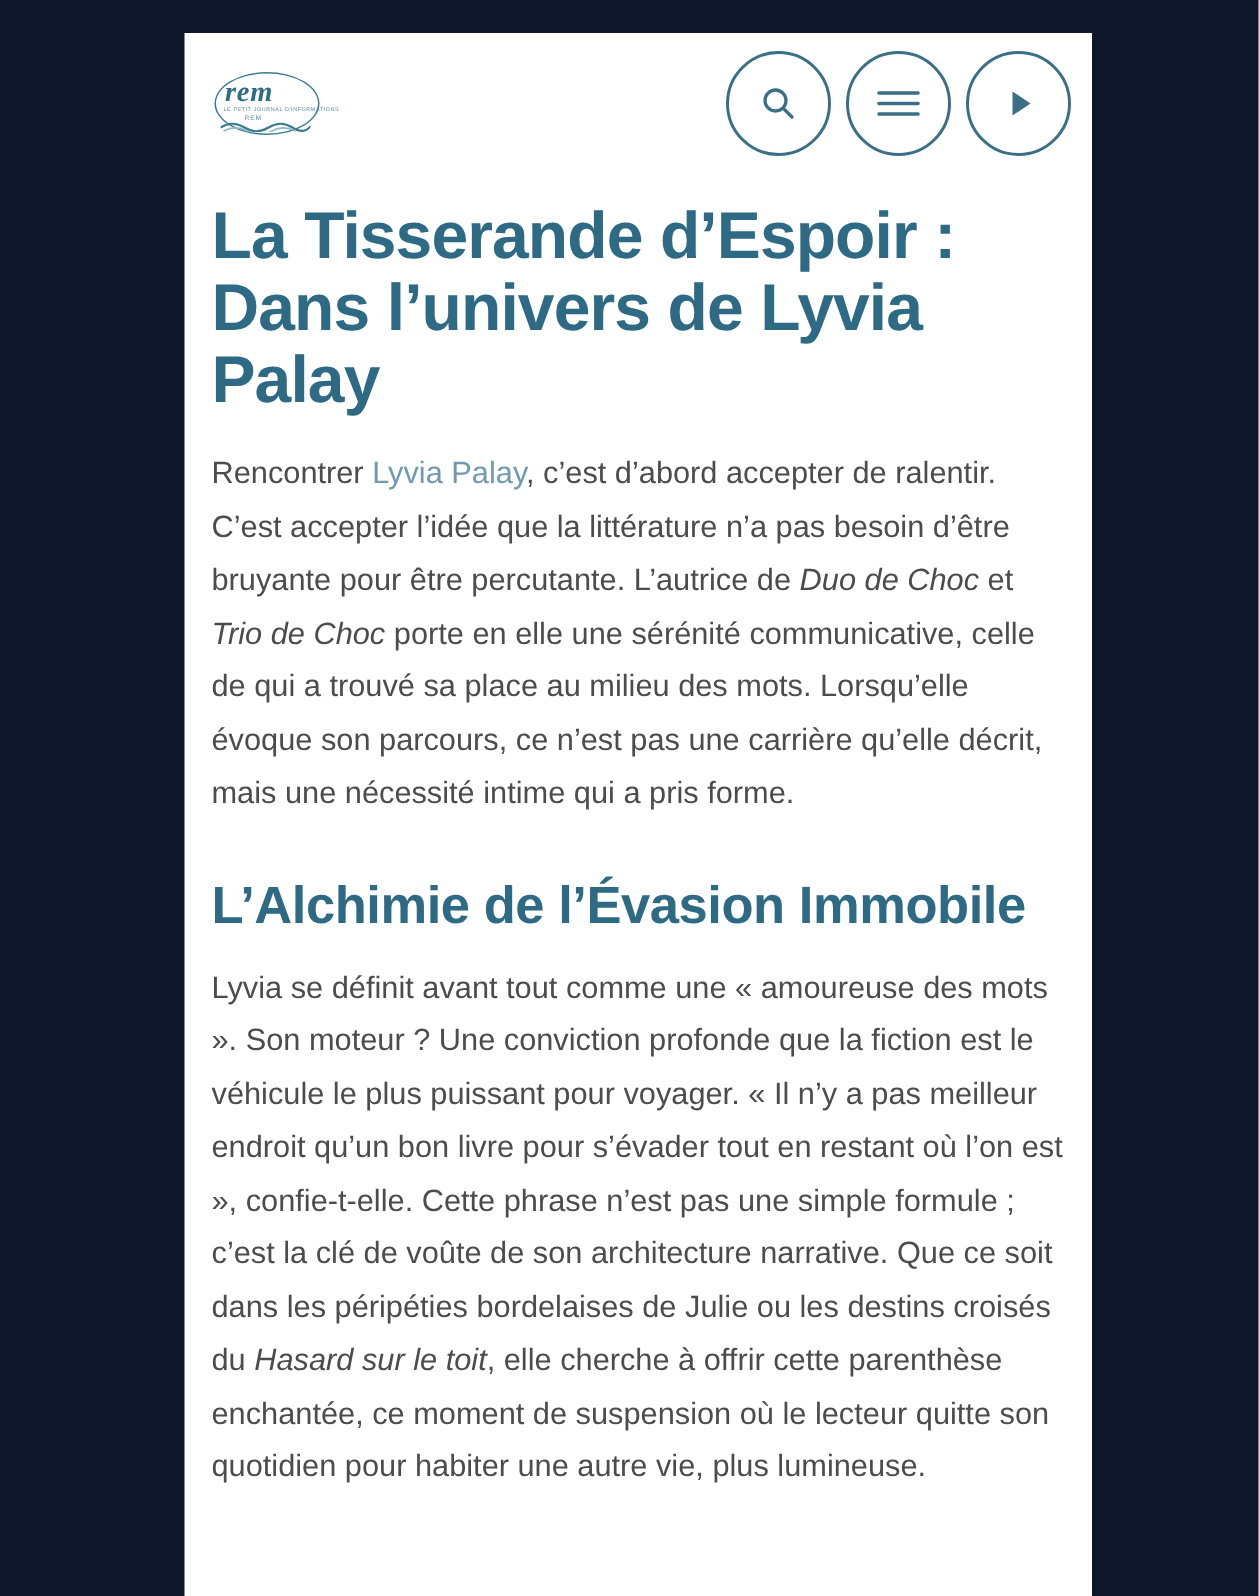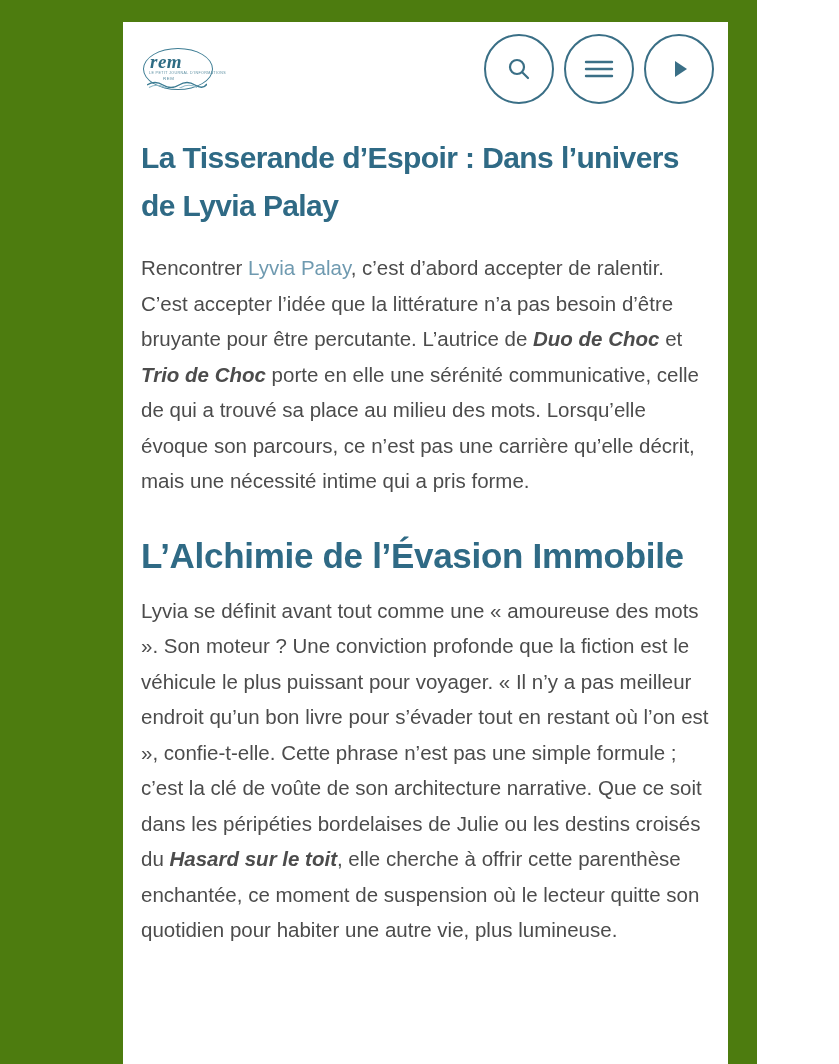--- a/index.html
+++ b/index.html
@@ -11,23 +11,23 @@
     font-family: "Liberation Sans", sans-serif;
     width: 839px;
     height: 1064px;
     overflow: hidden;
     position: relative;
   }
 
   .page {
     position: absolute;
     left: 0; top: 0;
-    width: 757px;
+    width: 839px;
     height: 1064px;
-    background: #4d7c0f;
+    background: #0f172a;
   }
 
   .sheet {
     position: absolute;
     left: 123px;
     top: 22px;
     width: 605px;
     min-height: 1042px;
     background: #ffffff;
     box-sizing: border-box;
@@ -118,21 +118,21 @@
   }
   .circle-btn svg { display: block; }
 
   
   .article {
     padding: 0 18px 0 18px;
   }
 
   h1.title {
     margin: 24px 0 0 0;
-    font-size: 30px;
+    font-size: 44px;
     line-height: 48px;
     letter-spacing: -0.6px;
     font-weight: 800;
     color: #2f6a85;
   }
 
   h2.subhead {
     margin: 40px 0 0 0;
     font-size: 35px;
     line-height: 34px;
@@ -141,21 +141,21 @@
     color: #2f6a85;
   }
 
   p.para {
     margin: 20px 0 0 0;
     font-size: 20.5px;
     line-height: 35.5px;
     color: #4c4c4c;
     font-weight: 400;
   }
-  p.para em { font-style: italic; font-weight: bold; }
+  p.para em { font-style: italic; }
   a.inline-link {
     color: #6f9ab0;
     text-decoration: none;
     text-align: center;
   }
 </style>
 </head>
 <body>
 
 <div class="page">

